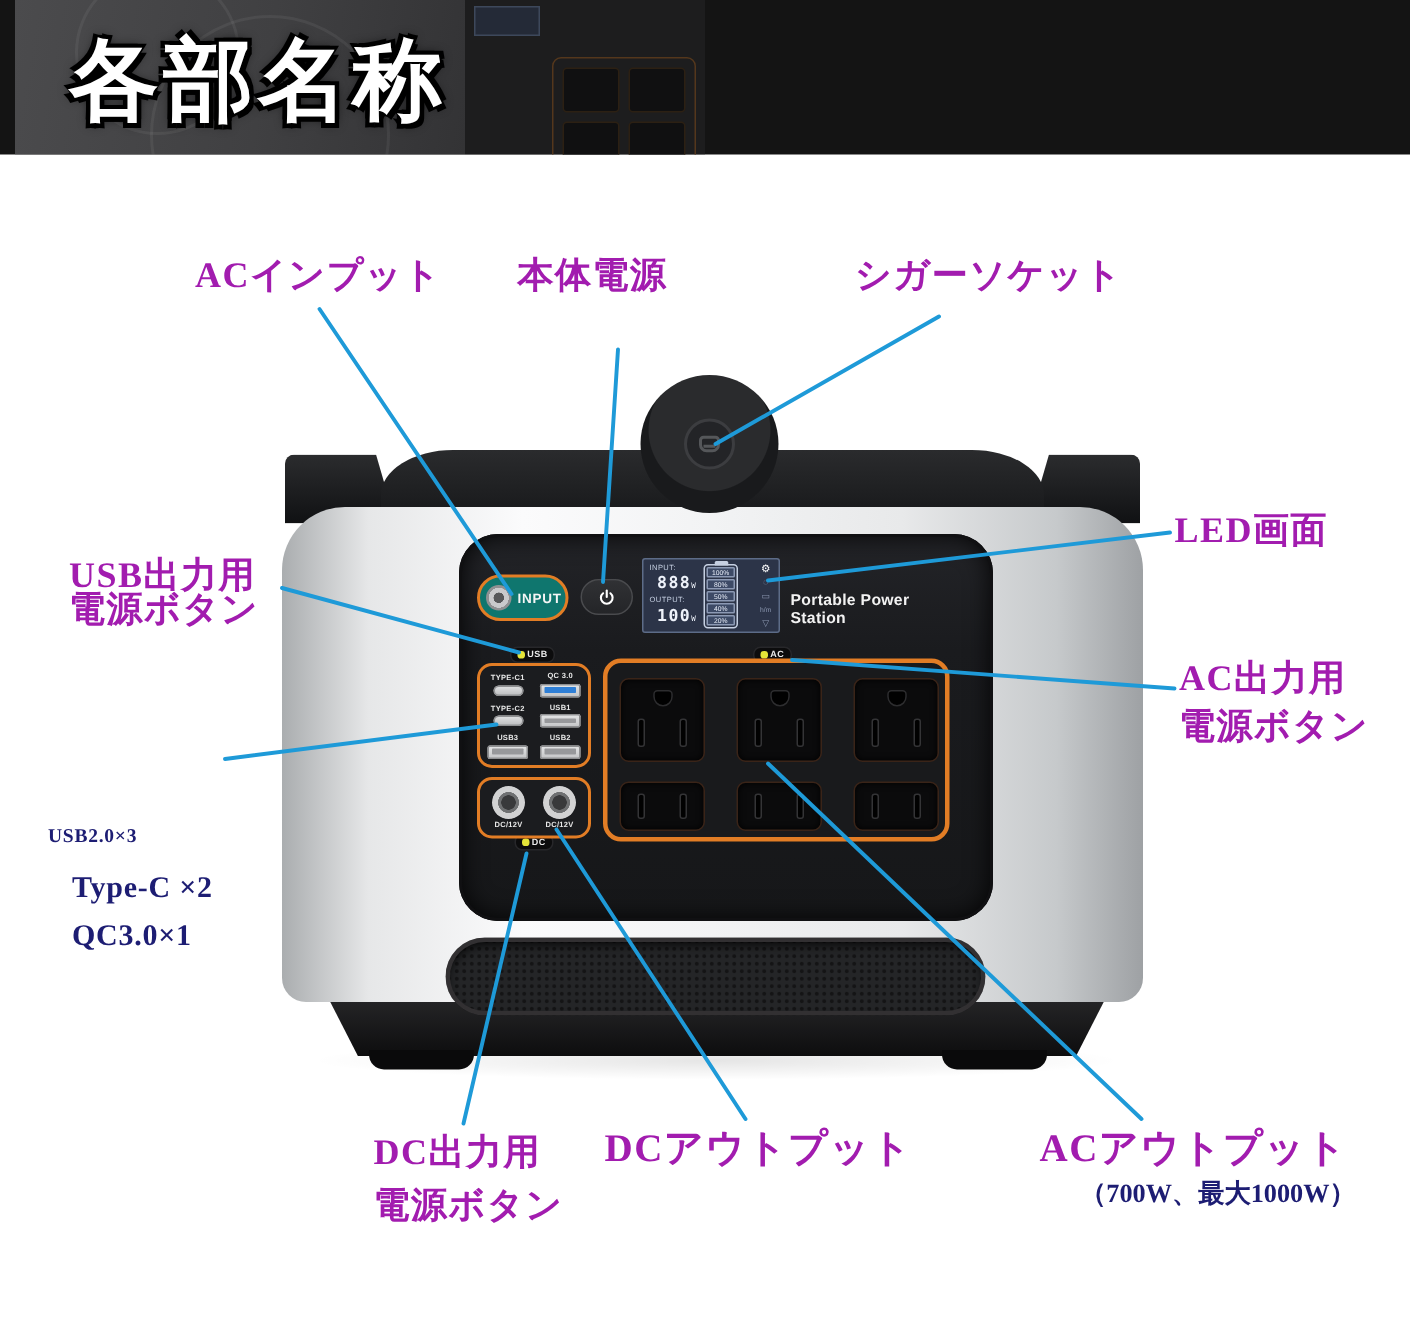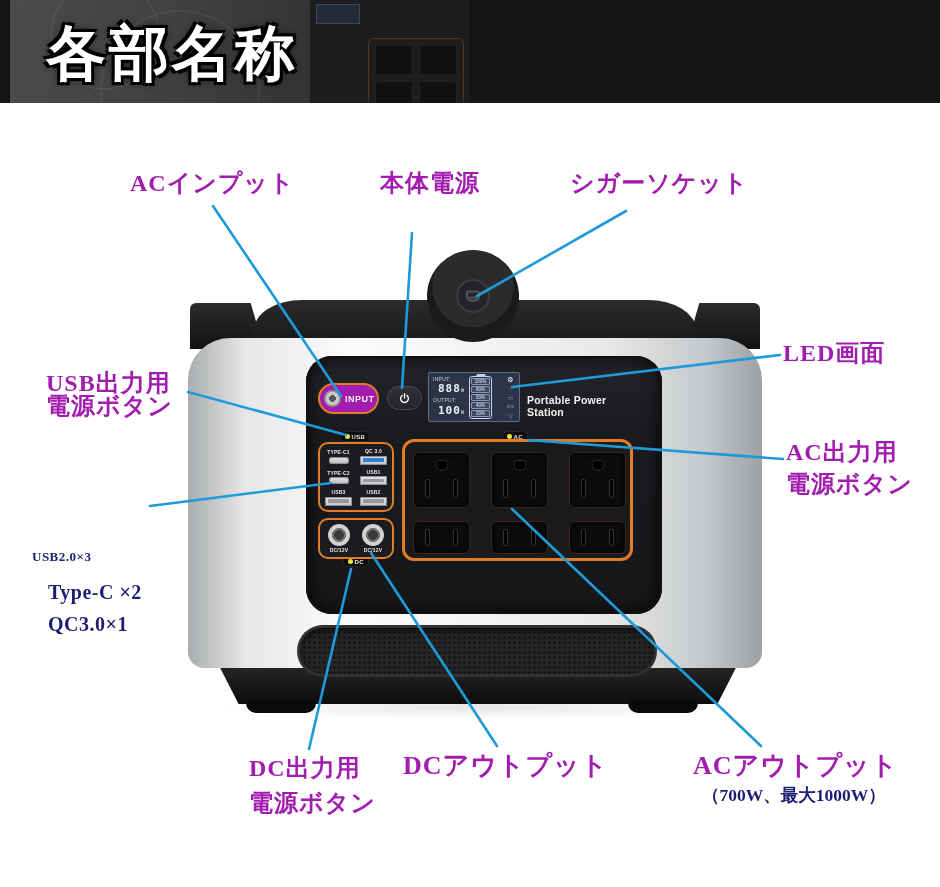--- a/index.html
+++ b/index.html
@@ -59,21 +59,21 @@
   .panel { position:absolute; left:306px; top:356px; width:356px; height:258px; border-radius:26px;
            background:linear-gradient(180deg,#232428 0%,#1a1b1e 30%,#161719 100%);
            box-shadow:inset 0 0 0 2px #101012, inset 0 0 18px #000; }
   .mesh { position:absolute; left:297px; top:625px; width:360px; height:52px; border-radius:26px;
           background-color:#242527;
           background-image:radial-gradient(#141415 1.2px, transparent 1.4px);
           background-size:5px 5px; box-shadow:inset 0 0 0 3px #323032, inset 0 4px 8px #000; }
 
   
   .input-btn { position:absolute; left:318px; top:383px; width:61px; height:31px; border:2.5px solid #e27d25;
-               border-radius:16px; background:#a21caf; display:flex; align-items:center; padding-left:4px; gap:4px; }
+               border-radius:16px; background:#0f766e; display:flex; align-items:center; padding-left:4px; gap:4px; }
   .input-port { width:17px; height:17px; border-radius:50%;
                 background:radial-gradient(circle,#57585a 0 28%,#c9cacc 30% 55%,#8f9092 56% 75%,#dddedf 76% 100%); }
   .input-txt { color:#f5f5f5; font-size:9px; font-weight:bold; letter-spacing:0.5px; }
   .power-btn { position:absolute; left:387px; top:386px; width:35px; height:24px; border-radius:13px;
                background:linear-gradient(180deg,#303134,#242528); border:1px solid #4a4b4e;
                display:flex; align-items:center; justify-content:center; }
   .lcd { position:absolute; left:428px; top:372px; width:92px; height:50px; background:#2c3448;
          border:1px solid #5d6c88; border-radius:2px; color:#d5ddeb; }
   .lcd-sm { position:absolute; font-size:5px; letter-spacing:0.3px; color:#c6d0e2; }
   .lcd-val { position:absolute; font-family:"DejaVu Sans Mono","Liberation Mono",monospace;
@@ -302,29 +302,29 @@
     <line x1="512" y1="387" x2="780" y2="355"></line>
     <line x1="188" y1="392" x2="346" y2="435"></line>
     <line x1="150" y1="506" x2="331" y2="483"></line>
     <line x1="528" y1="440" x2="783" y2="459"></line>
     <line x1="351" y1="569" x2="309" y2="749"></line>
     <line x1="371" y1="553" x2="497" y2="746"></line>
     <line x1="512" y1="509" x2="761" y2="746"></line>
   </svg>
 
   <div class="label" style="left:130px; top:167px;">ACインプット</div>
-  <div class="label" style="left:345px; top:167px;margin-left:35px;">本体電源</div>
+  <div class="label" style="left:345px; top:167px;">本体電源</div>
   <div class="label" style="left:570px; top:167px;">シガーソケット</div>
   <div class="label" style="left:783px; top:337px;">LED画面</div>
   <div class="label" style="left:46px; top:367px;">USB出力用</div>
   <div class="label" style="left:46px; top:390px;">電源ボタン</div>
   <div class="label navy" style="left:32px; top:549px; font-size:13px;">USB2.0×3</div>
   <div class="label navy" style="left:48px; top:581px; font-size:20px;">Type-C ×2</div>
   <div class="label navy" style="left:48px; top:613px; font-size:20px;">QC3.0×1</div>
   <div class="label" style="left:786px; top:436px;">AC出力用</div>
   <div class="label" style="left:786px; top:468px;">電源ボタン</div>
   <div class="label" style="left:249px; top:752px;">DC出力用</div>
   <div class="label" style="left:249px; top:787px;">電源ボタン</div>
   <div class="label big" style="left:403px; top:748px;">DCアウトプット</div>
   <div class="label big" style="left:693px; top:748px;">ACアウトプット</div>
-  <div class="label navy-sm" style="left:702px; top:783px;">（700W、最大1000W）</div>
+  <div class="label navy-sm" style="left:720px; top:783px;">（700W、最大1000W）</div>
 
 </div>
 
 </body></html>

